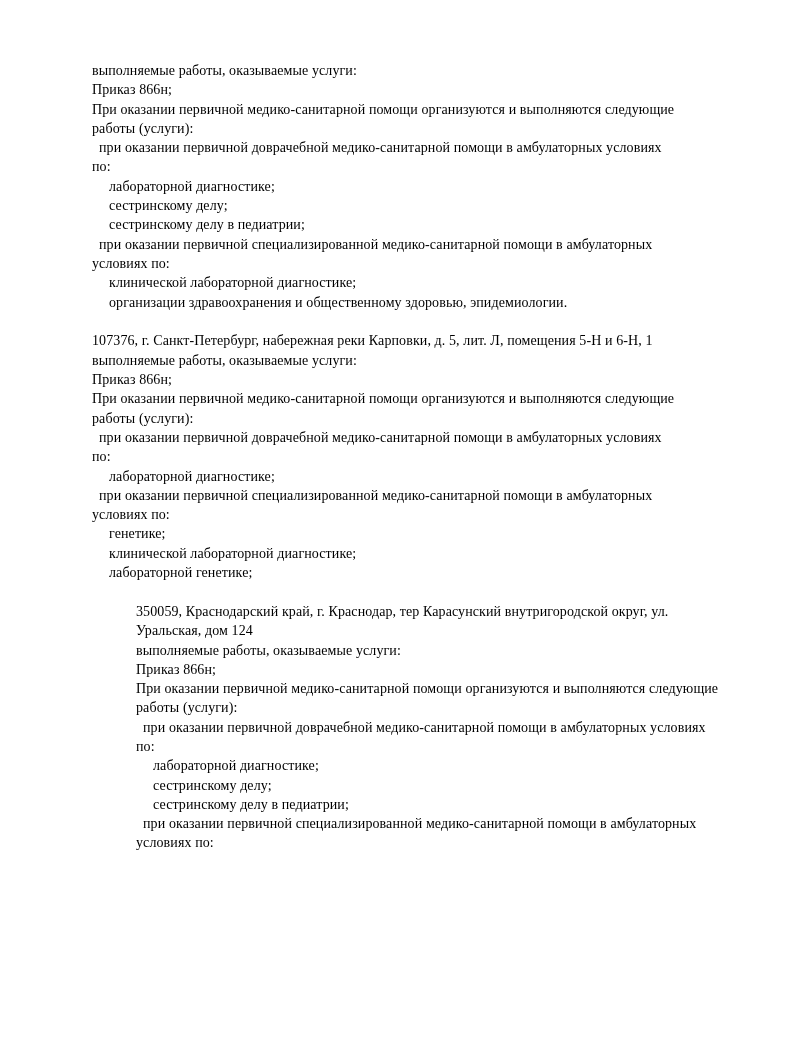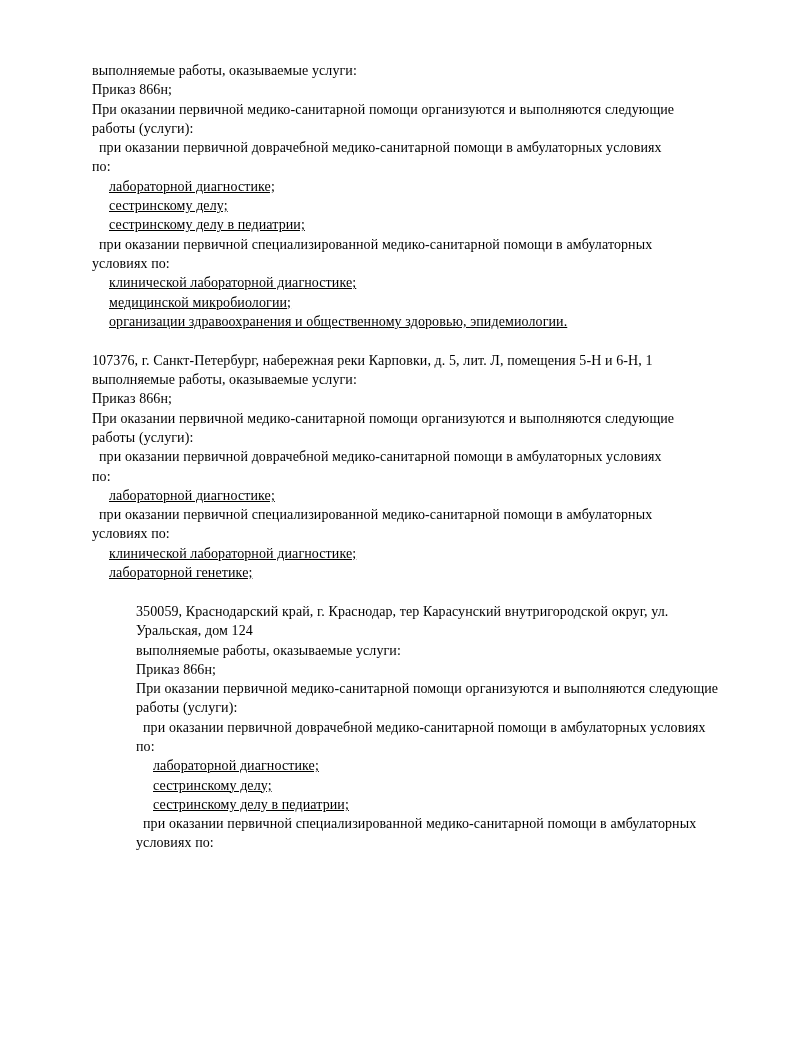--- a/index.html
+++ b/index.html
@@ -24,53 +24,53 @@
     line-height: 19.3px;
   }
   .section { margin: 0 0 19.6px 0; }
   .section:last-child { margin-bottom: 0; margin-left: 44px; }
   .line {
     white-space: nowrap;
     letter-spacing: 0.1px;
   }
   .indent-0 { padding-left: 0; }
   .indent-1 { padding-left: 7px; }
-  .indent-2 { padding-left: 17px; text-decoration: underline; }
+  .indent-2 { padding-left: 17px; }
 </style>
 </head>
 <body>
 
 <div class="doc">
     <div class="section">
       <div class="line indent-0">выполняемые работы, оказываемые услуги:</div>
       <div class="line indent-0">Приказ 866н;</div>
       <div class="line indent-0">При оказании первичной медико-санитарной помощи организуются и выполняются следующие</div>
       <div class="line indent-0">работы (услуги):</div>
       <div class="line indent-1">при оказании первичной доврачебной медико-санитарной помощи в амбулаторных условиях</div>
       <div class="line indent-0">по:</div>
       <div class="line indent-2">лабораторной диагностике;</div>
       <div class="line indent-2">сестринскому делу;</div>
       <div class="line indent-2">сестринскому делу в педиатрии;</div>
       <div class="line indent-1">при оказании первичной специализированной медико-санитарной помощи в амбулаторных</div>
       <div class="line indent-0">условиях по:</div>
       <div class="line indent-2">клинической лабораторной диагностике;</div>
-      <div class="line indent-2">медицинской микробиологии;</div>
       <div class="line indent-2">организации здравоохранения и общественному здоровью, эпидемиологии.</div>
     </div>
     <div class="section">
       <div class="line indent-0">107376, г. Санкт-Петербург, набережная реки Карповки, д. 5, лит. Л, помещения 5-Н и 6-Н, 1</div>
       <div class="line indent-0">выполняемые работы, оказываемые услуги:</div>
       <div class="line indent-0">Приказ 866н;</div>
       <div class="line indent-0">При оказании первичной медико-санитарной помощи организуются и выполняются следующие</div>
       <div class="line indent-0">работы (услуги):</div>
       <div class="line indent-1">при оказании первичной доврачебной медико-санитарной помощи в амбулаторных условиях</div>
       <div class="line indent-0">по:</div>
       <div class="line indent-2">лабораторной диагностике;</div>
       <div class="line indent-1">при оказании первичной специализированной медико-санитарной помощи в амбулаторных</div>
       <div class="line indent-0">условиях по:</div>
+      <div class="line indent-2">генетике;</div>
       <div class="line indent-2">клинической лабораторной диагностике;</div>
       <div class="line indent-2">лабораторной генетике;</div>
     </div>
     <div class="section">
       <div class="line indent-0">350059, Краснодарский край, г. Краснодар, тер Карасунский внутригородской округ, ул.</div>
       <div class="line indent-0">Уральская, дом 124</div>
       <div class="line indent-0">выполняемые работы, оказываемые услуги:</div>
       <div class="line indent-0">Приказ 866н;</div>
       <div class="line indent-0">При оказании первичной медико-санитарной помощи организуются и выполняются следующие</div>
       <div class="line indent-0">работы (услуги):</div>

